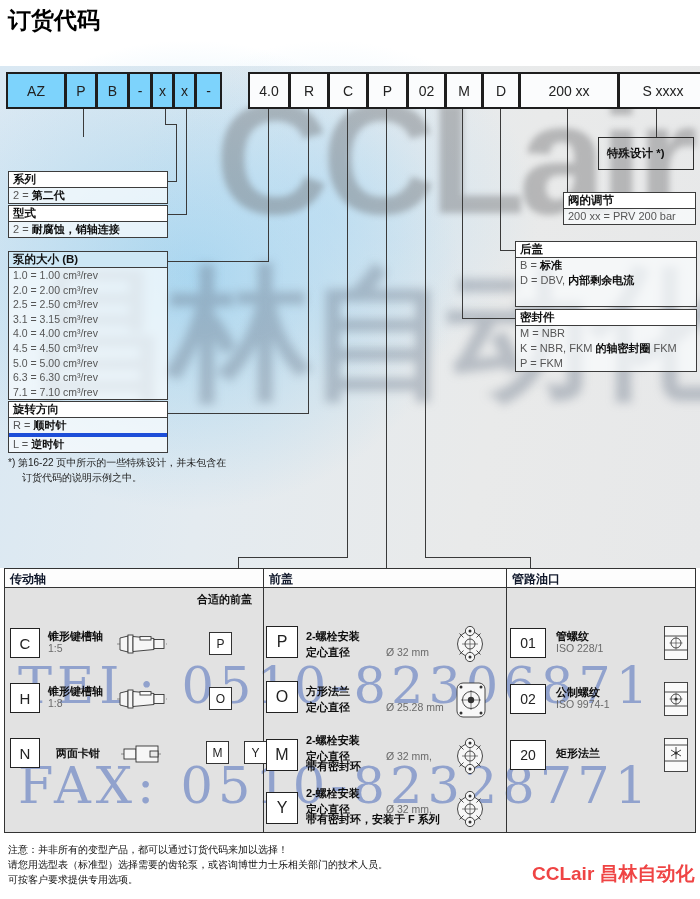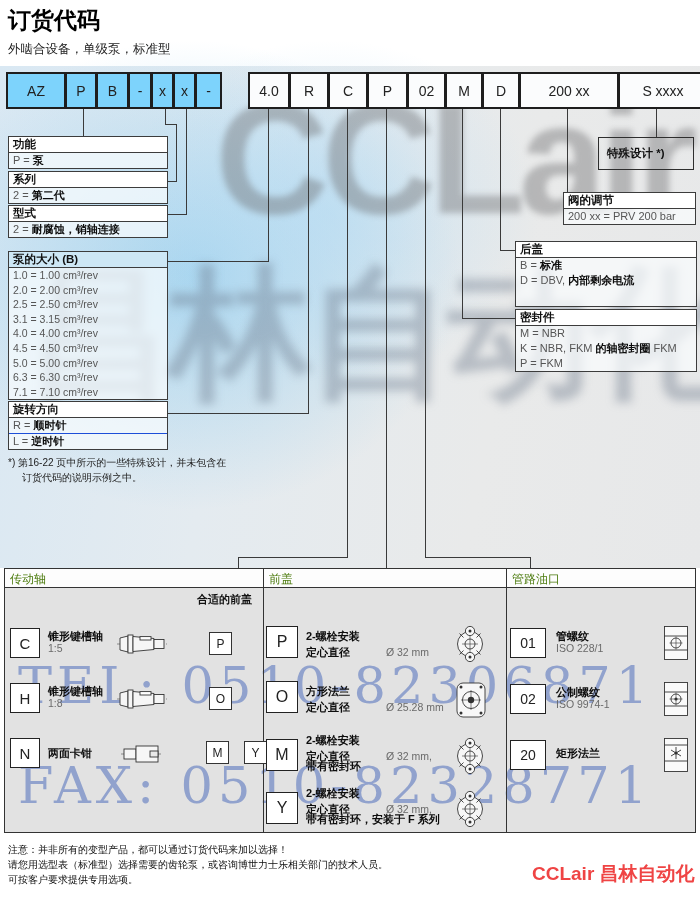--- a/index.html
+++ b/index.html
@@ -37,36 +37,36 @@
   .cb.blue{background:#7dd3fc;}
   .cb.wh{background:#fbfcfd;}
   
   .ln{position:absolute;z-index:2;background:#3a3a3a;}
   
   .tbl{position:absolute;z-index:2;left:8px;width:160px;box-sizing:border-box;
       border:1px solid #3c3c3c;background:rgba(250,252,253,.72);}
   .tbl .hd{font-weight:bold;font-size:11.5px;line-height:15px;padding:0 4px;background:#fff;
       border-bottom:1px solid #3c3c3c;color:#111;}
   .tbl .hd.bluehd{background:#cde7f5;}
-  .tbl .tr{font-size:11px;line-height:15px;padding:0 4px;border-bottom:1px solid #1d4ed8;color:#555;}
+  .tbl .tr{font-size:11px;line-height:15px;padding:0 4px;border-bottom:4px solid #1d4ed8;color:#555;}
   .tbl .tr:last-child{border-bottom:none;}
   .tbl .tr.sz{font-size:10.5px;line-height:14.6px;border-bottom:none;}
   .pre{color:#555;}
   .mn{font-weight:bold;color:#0d0d0d;}
   .spbox{position:absolute;z-index:2;left:598px;top:137px;width:96px;height:33px;box-sizing:border-box;
       border:1px solid #2e2e2e;display:flex;align-items:center;padding-left:8px;
       font-weight:bold;font-size:11.5px;color:#111;}
   .footnote{left:8px;top:456px;font-size:10px;line-height:14.5px;color:#222;}
   .footnote .ind{padding-left:14px;}
   
   .bframe{left:4px;top:568px;width:692px;height:265px;box-sizing:border-box;
       border:1px solid #333;pointer-events:none;}
   .bheadline{left:4px;top:587px;width:692px;height:1px;background:#333;}
   .coldiv{width:1px;top:568px;height:265px;background:#333;}
-  .bh{font-weight:normal;font-size:12px;color:#4d7c0f;}
+  .bh{font-weight:bold;font-size:12px;color:#0f172a;}
   .suit{left:140px;top:592px;width:112px;text-align:right;font-weight:bold;font-size:11px;}
   .scode{width:30px;height:30px;box-sizing:border-box;border:1.5px solid #222;background:#fff;
       display:flex;align-items:center;justify-content:center;font-size:15px;color:#222;}
   .ccode{width:32px;height:32px;box-sizing:border-box;border:1.5px solid #222;background:#fff;
       display:flex;align-items:center;justify-content:center;font-size:16px;color:#222;}
   .pcode{width:36px;height:30px;box-sizing:border-box;border:1.5px solid #222;background:#fff;
       display:flex;align-items:center;justify-content:center;font-size:14px;color:#222;}
   .mini{width:23px;height:23px;box-sizing:border-box;border:1px solid #333;background:#fff;
       display:flex;align-items:center;justify-content:center;font-size:12px;color:#222;}
   .bl{font-size:11px;font-weight:bold;color:#0d0d0d;white-space:nowrap;}
@@ -87,21 +87,20 @@
   <div class="bg bhead-bg"></div>
 
   <div class="wm blob blob1"></div>
   <div class="wm blob blob2"></div>
   <div class="wm wm-ccl">CCLair</div>
   <div class="wm wm-cn">昌林自动化</div>
   <div class="wm wm-tel">TEL: 0510-82306871</div>
   <div class="wm wm-fax">FAX: 0510-82328771</div>
 
   <div class="c title">订货代码</div>
-  <div class="c subtitle">外啮合设备，单级泵，标准型</div>
 
   <div class="cb blue" style="left:6px;width:60px">AZ</div>
   <div class="cb blue" style="left:65px;width:32px">P</div>
   <div class="cb blue" style="left:96px;width:33px">B</div>
   <div class="cb blue" style="left:128px;width:24px">-</div>
   <div class="cb blue" style="left:151px;width:23px">x</div>
   <div class="cb blue" style="left:173px;width:23px">x</div>
   <div class="cb blue" style="left:195px;width:27px">-</div>
 
   <div class="cb wh" style="left:248px;width:42px">4.0</div>
@@ -132,24 +131,20 @@
   <div class="ln" style="left:425px;top:109px;width:1px;height:448px"></div>
   <div class="ln" style="left:425px;top:557px;width:106px;height:1px"></div>
   <div class="ln" style="left:530px;top:557px;width:1px;height:12px"></div>
   <div class="ln" style="left:462px;top:109px;width:1px;height:209px"></div>
   <div class="ln" style="left:462px;top:318px;width:53px;height:1px"></div>
   <div class="ln" style="left:500px;top:109px;width:1px;height:141px"></div>
   <div class="ln" style="left:500px;top:250px;width:15px;height:1px"></div>
   <div class="ln" style="left:567px;top:109px;width:1px;height:84px"></div>
   <div class="ln" style="left:656px;top:109px;width:1px;height:29px"></div>
 
-  <div class="tbl" style="top:136px">
-    <div class="hd">功能</div>
-    <div class="tr"><span class="pre">P = </span><span class="mn">泵</span></div>
-  </div>
   <div class="tbl" style="top:171px">
     <div class="hd">系列</div>
     <div class="tr"><span class="pre">2 = </span><span class="mn">第二代</span></div>
   </div>
   <div class="tbl" style="top:205px">
     <div class="hd">型式</div>
     <div class="tr"><span class="pre">2 = </span><span class="mn">耐腐蚀，销轴连接</span></div>
   </div>
   <div class="tbl" style="top:251px">
     <div class="hd bluehd">泵的大小 (B)</div>
@@ -225,21 +220,21 @@
       <path d="M4 8 L12 6 V22 L4 20 Z" fill="#f6f6f6"></path>
       <rect x="12" y="5" width="5" height="18" fill="#f6f6f6"></rect>
       <path d="M17 6.5 L38 8.5 V19.5 L17 21.5 Z" fill="#f6f6f6"></path>
       <rect x="38" y="9.5" width="10" height="9" fill="#f6f6f6"></rect>
       <rect x="24" y="6.6" width="11" height="3.4" fill="#ffffff"></rect>
     </svg>
   </div>
   <div class="c mini" style="left:209px;top:687px">O</div>
 
   <div class="c scode" style="left:10px;top:738px">N</div>
-  <div class="c bl" style="left:48px;top:746px">两面卡钳</div>
+  <div class="c bl" style="left:56px;top:746px">两面卡钳</div>
   <div class="c" style="left:120px;top:742px">
     <svg width="44" height="24" viewBox="0 0 44 24" fill="none" stroke="#333" stroke-width="0.9">
       <line x1="1" y1="12" x2="43" y2="12" stroke-width="0.5" stroke-dasharray="5 2"></line>
       <rect x="4" y="7" width="12" height="10" fill="#f6f6f6"></rect>
       <rect x="16" y="4" width="22" height="16" fill="#f6f6f6"></rect>
       <rect x="30" y="9" width="8" height="6" fill="#e9e9e9"></rect>
     </svg>
   </div>
   <div class="c mini" style="left:206px;top:741px">M</div>
   <div class="c mini" style="left:244px;top:741px">Y</div>

